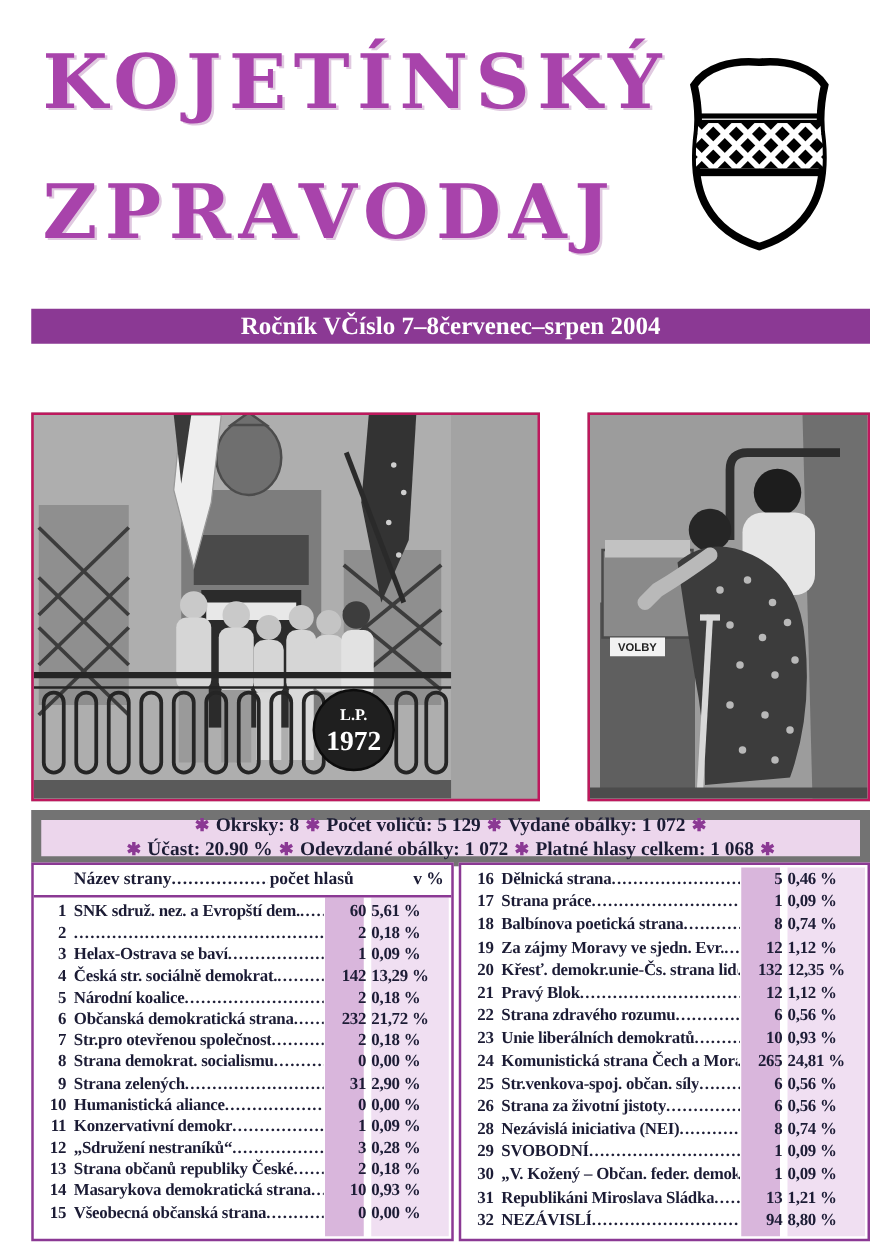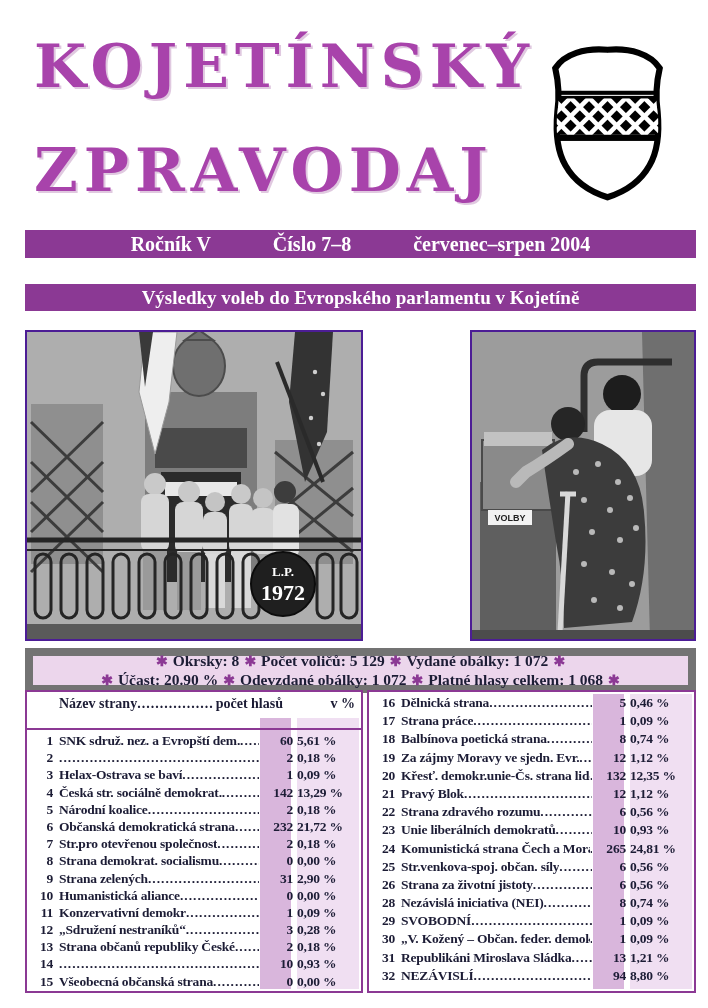--- a/index.html
+++ b/index.html
@@ -12,27 +12,27 @@
               font-weight:bold;font-size:60px;letter-spacing:6px;line-height:1.0;
               text-shadow:2px 2px 0 rgba(130,40,130,.25);}
   .title-line1{position:absolute;top:18px;left:4px;}
   .title-line2{position:absolute;top:122px;left:4px;}
   .shield{position:absolute;top:22px;right:8px;width:128px;height:165px;}
 
   
   .banner{position:absolute;left:25px;width:671px;background:#8b3994;color:#fff;
           display:flex;align-items:center;justify-content:center;
           font-weight:bold;font-size:20px;}
-  .banner-issue{top:230px;height:28px;gap:62px;}
+  .banner-issue{top:247px;height:28px;}
   .banner-headline{top:284px;height:27px;font-size:19px;}
 
   
-  .photo{position:absolute;top:330px;border:2px solid #4c1d95;box-sizing:border-box;
+  .photo{position:absolute;top:330px;border:2px solid #be185d;box-sizing:border-box;
          overflow:hidden;background:#a3a3a3;}
-  .photo-left{left:25px;width:338px;height:311px;}
+  .photo-left{left:25px;width:407px;height:311px;}
   .photo-right{left:470px;width:226px;height:311px;}
   .photo svg{display:block;}
 
   
   .stats{position:absolute;top:648px;left:25px;width:671px;height:45px;box-sizing:border-box;
          background:#ecd6ec;border:8px solid #737373;display:flex;flex-direction:column;
          align-items:center;justify-content:center;gap:1px;}
   .stats-line{font-weight:bold;font-size:15.5px;color:#1c1c35;white-space:nowrap;}
   .stats-line .sep{color:#8b3994;padding:0 5px;font-size:14px;}
 
@@ -44,21 +44,21 @@
   .stripe{position:absolute;z-index:0;}
   .stripe-votes{background:#d9b6dc;width:31px;}
   .stripe-pct{background:#f0dff2;width:62px;right:2px;}
   .rbox-left  .stripe{top:26px;bottom:2px;}
   .rbox-right .stripe{top:2px;bottom:2px;}
   .rbox-left  .stripe-votes{right:70px;}
   .rbox-right .stripe-votes{right:70px;}
 
   .thead{position:relative;z-index:1;display:flex;align-items:flex-end;height:24px;
          line-height:24px;border-bottom:2px solid #8b3994;font-size:14px;
-         padding:0 4px 12px 6px;}
+         padding:0 4px 0 6px;}
   .thead .hnum{width:20px;margin-right:6px;}
   .thead .hname{white-space:nowrap;}
   .thead .hvotes{white-space:nowrap;padding-left:2px;}
   .thead .hpct{width:58px;text-align:right;padding-right:2px;margin-left:14px;}
 
   .tbody{position:relative;z-index:1;padding:2px 4px 0 6px;}
   .row{display:flex;align-items:baseline;height:17.2px;line-height:17.2px;
        font-size:13.5px;letter-spacing:-0.2px;white-space:nowrap;}
   .rbox-right .row{height:18.2px;line-height:18.2px;}
   .row .num{width:20px;text-align:right;margin-right:6px;flex:0 0 auto;}
@@ -111,23 +111,20 @@
       </g>
     </svg>
   </div>
 
   <div class="banner banner-issue">
     <span>Ročník V</span>
     <span>Číslo 7–8</span>
     <span>červenec–srpen 2004</span>
   </div>
 
-  <div class="banner banner-headline">
-    <span>Výsledky voleb do Evropského parlamentu v Kojetíně</span>
-  </div>
 
   <figure class="photo photo-left" style="margin:0">
     <svg viewBox="0 0 334 307" width="334" height="307">
       <rect width="334" height="307" fill="#b2b2b2"></rect>
       <rect width="334" height="307" fill="#a8a8a8" opacity=".4"></rect>
 
       <g>
         <rect x="4" y="72" width="72" height="160" fill="#8f8f8f"></rect>
         <g stroke="#3c3c3c" stroke-width="3">
           <line x1="4" y1="90" x2="76" y2="160"></line>
@@ -377,20 +374,21 @@
         </div>
         <div class="row">
           <span class="num">13</span>
           <span class="name">Strana občanů republiky České</span>
           <span class="dots"></span>
           <span class="votes">2</span>
           <span class="pct">0,18 %</span>
         </div>
         <div class="row">
           <span class="num">14</span>
+          <span class="name">Masarykova demokratická strana</span>
           <span class="dots"></span>
           <span class="votes">10</span>
           <span class="pct">0,93 %</span>
         </div>
         <div class="row">
           <span class="num">15</span>
           <span class="name">Všeobecná občanská strana</span>
           <span class="dots"></span>
           <span class="votes">0</span>
           <span class="pct">0,00 %</span>

